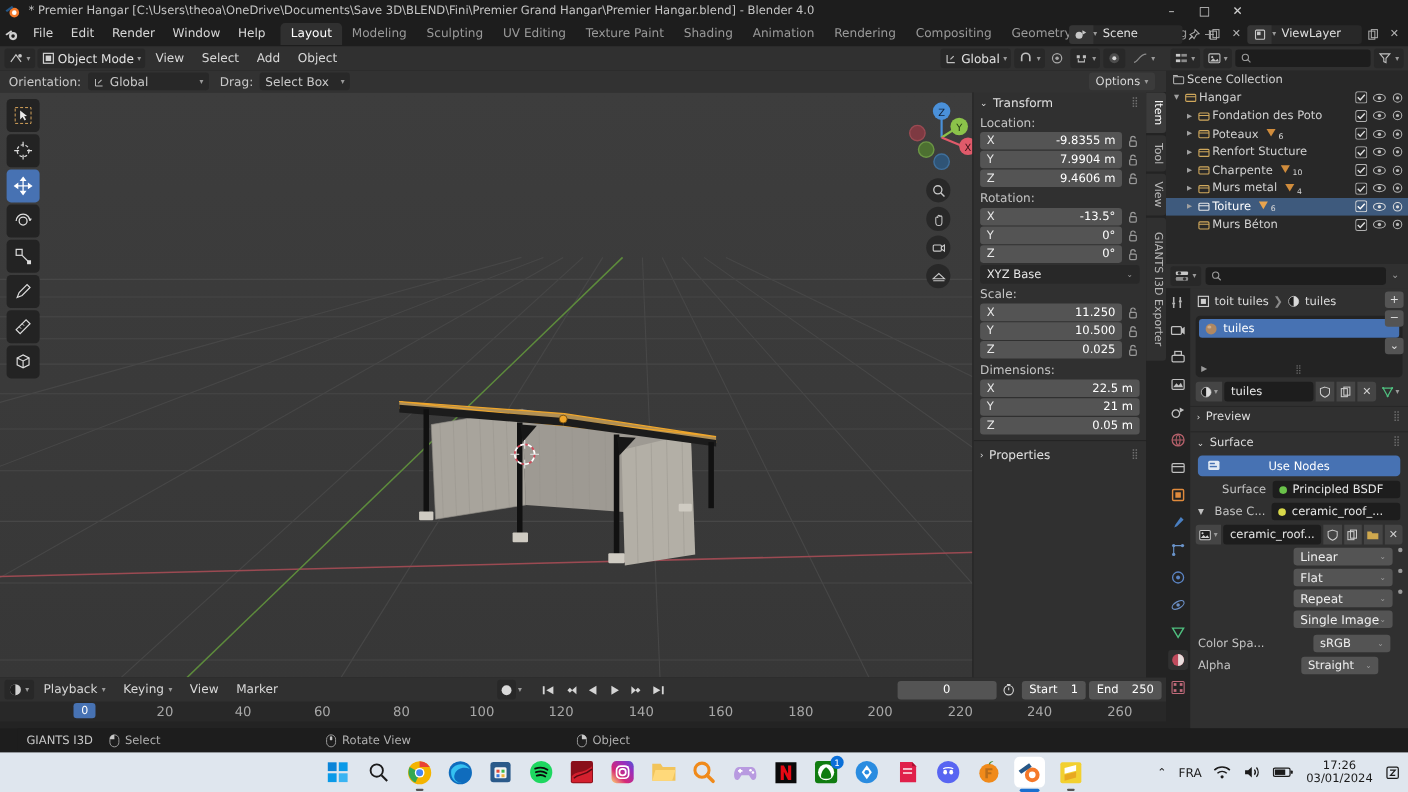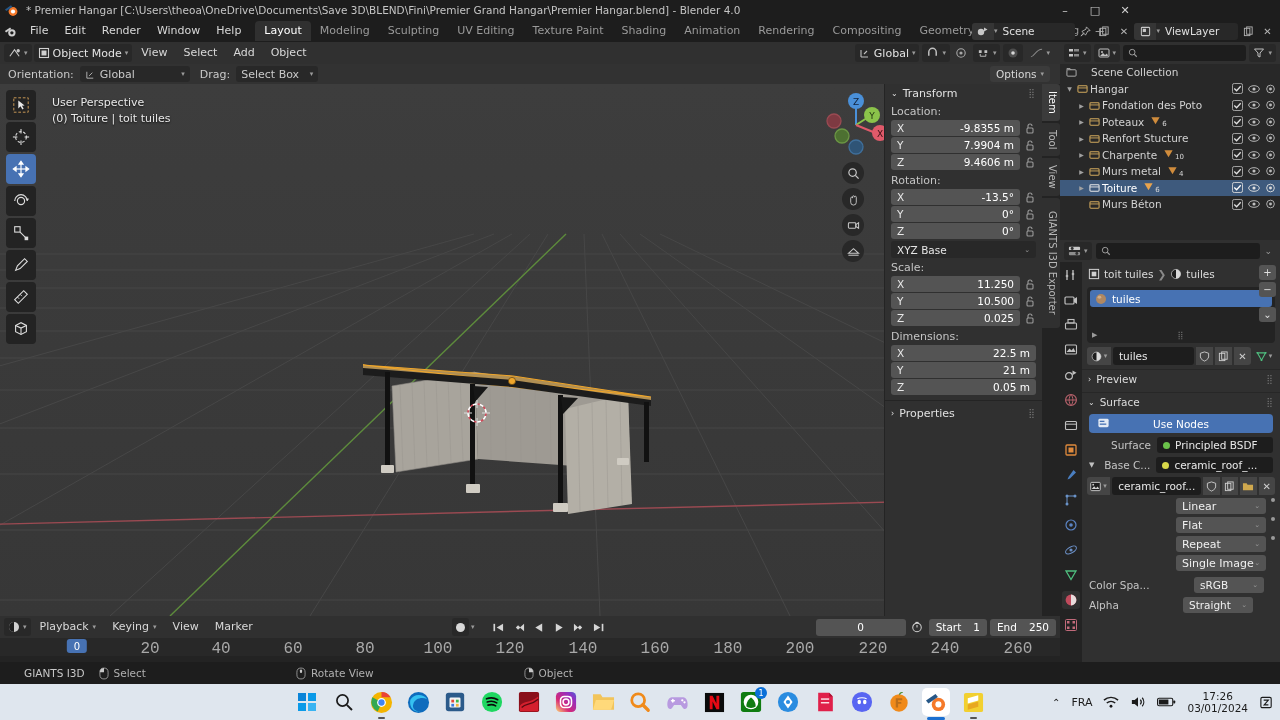--- a/index.html
+++ b/index.html
@@ -168,21 +168,21 @@
   
   .timeline { position: absolute; left: 0; top: 616px; width: 1060px; height: 46px; background: #282828; }
   .tl-hdr { height: 22px; background: #303030; display: flex; align-items: center; padding: 0 4px; gap: 2px; }
   .tl-playback { display: flex; align-items: center; gap: 3px; }
   .pb-btn { width: 17px; height: 17px; display: flex; align-items: center; justify-content: center; color: #d5d5d5; }
   .frame-field { width: 90px; height: 17px; background: #545454; border-radius: 3px; display: flex;
                  align-items: center; justify-content: center; font-size: 10.5px; color: #fff; }
   .se-field { height: 17px; background: #545454; border-radius: 3px; display: flex; align-items: center;
               justify-content: space-between; padding: 0 7px; gap: 12px; font-size: 10.5px; color: #fff; }
   .tl-ruler { position: relative; height: 18px; background: #282828; }
-  .tl-tick { position: absolute; top: 2px; font-size: 16px; color: #a8a8a8; transform: translateX(-50%); font-family: Liberation Mono, monospace; }
+  .tl-tick { position: absolute; top: 2px; font-size: 12px; color: #a8a8a8; transform: translateX(-50%); }
   .playhead { position: absolute; top: 1px; height: 14px; padding: 0 7px; background: #4772b3;
               border-radius: 3px; font-size: 10px; color: #fff; transform: translateX(-50%);
               display: flex; align-items: center; }
   .tl-strip { position: absolute; left: 0; bottom: 0; width: 1060px; height: 6px; background: #232323; }
 
   
   .statusbar { position: absolute; left: 16px; top: 662px; width: 1280px; height: 22px;
                background: #1d1d1d; display: flex; align-items: center; padding: 0 8px; gap: 0px; font-size: 10.5px; color: #b0b0b0; }
   .sb-item { display: flex; align-items: center; gap: 5px; }
 
@@ -464,24 +464,20 @@
       <g transform="translate(477,329)">
         <circle r="9" fill="none" stroke="#d14a5a" stroke-width="1.6" stroke-dasharray="4 3"></circle>
         <circle r="9" fill="none" stroke="#ffffff" stroke-width="1.6" stroke-dasharray="4 3" stroke-dashoffset="4"></circle>
         <line x1="-13" y1="0" x2="-5" y2="0" stroke="#ddd" stroke-width="1"></line>
         <line x1="5" y1="0" x2="13" y2="0" stroke="#ddd" stroke-width="1"></line>
         <line x1="0" y1="-13" x2="0" y2="-5" stroke="#ddd" stroke-width="1"></line>
         <line x1="0" y1="5" x2="0" y2="13" stroke="#ddd" stroke-width="1"></line>
       </g>
     </svg>
 
-    <div class="vp-text">
-      <div>User Perspective</div>
-      <div>(0) Toiture | toit tuiles</div>
-    </div>
 
     <div class="toolbar-col">
       <div class="tool-btn">
         <svg width="18" height="18" viewBox="0 0 20 20">
             <rect x="2" y="2" width="16" height="16" fill="none" stroke="#d8a45a" stroke-width="1" stroke-dasharray="3 2"></rect>
             <path d="M7 5 L7 14 L9.5 11.5 L11.5 15 L13 14 L11 10.7 L14 10.5 Z" fill="#e9e9e9"></path>
           </svg>
       </div>
       <div class="tool-btn">
         <svg width="18" height="18" viewBox="0 0 20 20">
@@ -774,21 +770,21 @@
       </div>
       <div class="hdr-btn">
         <svg width="12" height="12" viewBox="0 0 12 12">
             <path d="M1.5 2 L10.5 2 L7 6 L7 10 L5 9 L5 6 Z" fill="none" stroke="#c0c0c0" stroke-width="1"></path>
           </svg>
         <span class="chev">▾</span>
       </div>
     </div>
 
     <div>
-      <div class="ol-row" style="padding-left:4px;gap:12px;">
+      <div class="ol-row" style="padding-left:4px;">
         <div class="ol-icon">
           <svg width="11" height="11" viewBox="0 0 12 12">
               <rect x="1" y="3" width="10" height="7" rx="1" fill="none" stroke="#b8b8b8" stroke-width="1"></rect>
               <path d="M1 3 L1 1.8 L4.5 1.8 L5.5 3" fill="none" stroke="#b8b8b8" stroke-width="1"></path>
             </svg>
         </div>
         <span class="ol-name">Scene Collection</span>
       </div>
 
       <div class="ol-row" style="padding-left:4px;">

